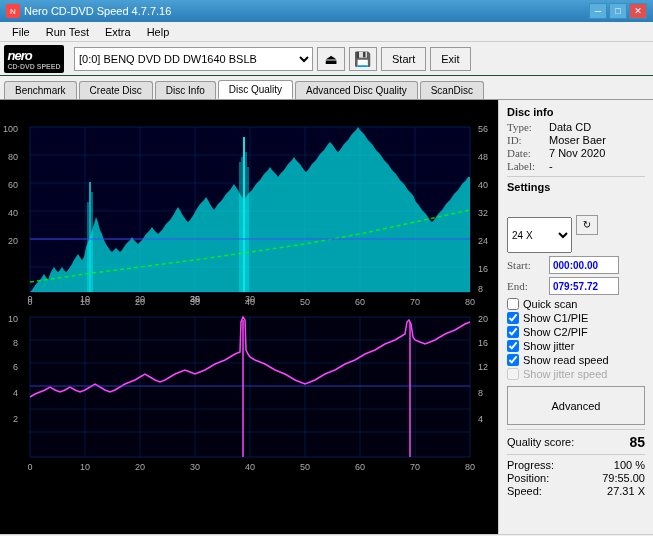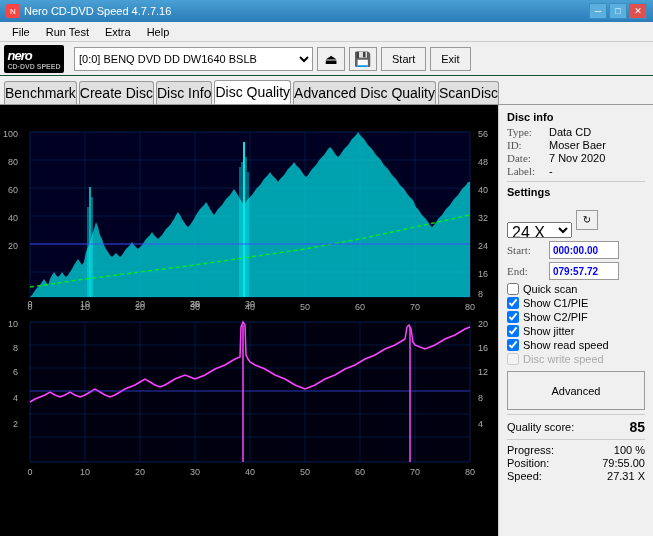--- a/index.html
+++ b/index.html
@@ -19,40 +19,40 @@
 
     
     .toolbar { background: #f0f0f0; height: 34px; display: flex; align-items: center; padding: 0 4px; gap: 4px; border-bottom: 1px solid #14532d; }
     .drive-select { width: 239px; height: 24px; font-size: 11px; background: white; border: 1px solid #999; }
     .toolbar-btn { height: 24px; padding: 0 10px; font-size: 11px; background: #f0f0f0; border: 1px solid #999; cursor: pointer; }
     .toolbar-icon-btn { width: 28px; height: 24px; background: #f0f0f0; border: 1px solid #999; cursor: pointer; display: flex; align-items: center; justify-content: center; font-size: 14px; }
     .nero-logo { width: 60px; height: 28px; background: black; border-radius: 2px; display: flex; align-items: center; justify-content: center; color: white; font-size: 10px; font-weight: bold; margin-right: 6px; }
 
     
     .tab-bar { background: #f0f0f0; display: flex; align-items: flex-end; padding: 4px 4px 0 4px; border-bottom: 1px solid #999; }
-    .tab { padding: 3px 0; border: 1px solid #999; border-bottom: none; background: #e0e0e0; cursor: pointer; font-size: 14px; margin-right: 2px; border-radius: 3px 3px 0 0; }
+    .tab { padding: 3px 10px; border: 1px solid #999; border-bottom: none; background: #e0e0e0; cursor: pointer; font-size: 10px; margin-right: 2px; border-radius: 3px 3px 0 0; }
     .tab.active { background: white; border-bottom: 1px solid white; z-index: 1; }
 
     
     .main-content { display: flex; height: calc(536px - 22px - 20px - 34px - 26px); }
     
     
     .chart-area { flex: 1; background: black; position: relative; overflow: hidden; }
     
     
     .right-panel { width: 155px; background: #f0f0f0; border-left: 1px solid #ccc; padding: 6px 8px; overflow-y: auto; }
     .panel-section-title { font-weight: bold; font-size: 11px; margin-bottom: 3px; }
     .info-row { display: flex; gap: 4px; margin-bottom: 1px; font-size: 11px; }
     .info-label { color: #555; min-width: 38px; font-family: Liberation Serif, serif; }
     .info-value { color: #000; }
     .settings-row { display: flex; align-items: center; gap: 4px; margin-bottom: 3px; }
     .time-input { width: 70px; height: 18px; font-size: 10px; border: 1px solid #999; padding: 1px 3px; background: white; color: blue; font-weight: bold; }
     .checkbox-row { display: flex; gap: 4px; margin-bottom: 2px; font-size: 11px; }
     input[type=checkbox] { width: 12px; height: 12px; }
-    .speed-select { width: 65px; height: 16px; font-size: 16px; margin-top: 21px; }
+    .speed-select { width: 65px; height: 36px; font-size: 10px; margin-top: 21px; }
     .refresh-btn { width: 22px; height: 20px; font-size: 10px; border: 1px solid #999; background: #f0f0f0; cursor: pointer; }
     .advanced-btn { width: 100%; height: 39px; background: #f0f0f0; border: 1px solid #999; cursor: pointer; font-size: 11px; margin-top: 4px; }
     .quality-row { display: flex; align-items: center; justify-content: space-between; margin-top: 4px; font-size: 11px; }
     .quality-val { font-size: 14px; font-weight: bold; }
     .progress-row { display: flex; justify-content: space-between; font-size: 11px; margin-bottom: 1px; }
     .divider { height: 1px; background: #ccc; margin: 4px 0; }
 
     
     .bottom-stats { background: #f0f0f0; border-top: 1px solid #ccc; padding: 4px 8px; display: flex; gap: 30px; }
     svg { display: block; }
@@ -346,21 +346,21 @@
     <div class="checkbox-row">
       <input type="checkbox" checked="" style="">
       <span>Show jitter</span>
     </div>
     <div class="checkbox-row">
       <input type="checkbox" checked="" style="">
       <span>Show read speed</span>
     </div>
     <div class="checkbox-row">
       <input type="checkbox" disabled="" style="">
-      <span style="color:#aaa;">Disc write speed</span>
+      <span style="color:#aaa;">Show jitter speed</span>
     </div>
     
     <button class="advanced-btn">Advanced</button>
     
     <div class="divider"></div>
     
     
     <div class="quality-row">
       <span>Quality score:</span>
       <span class="quality-val">85</span>

